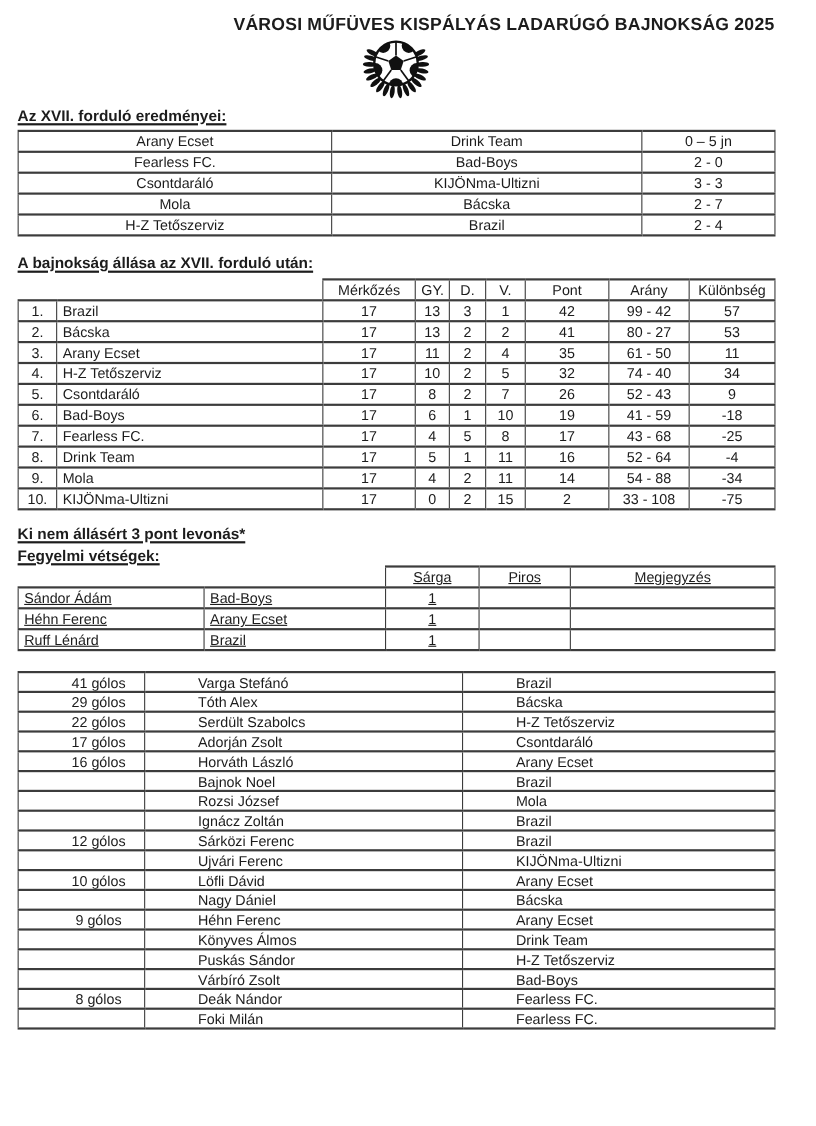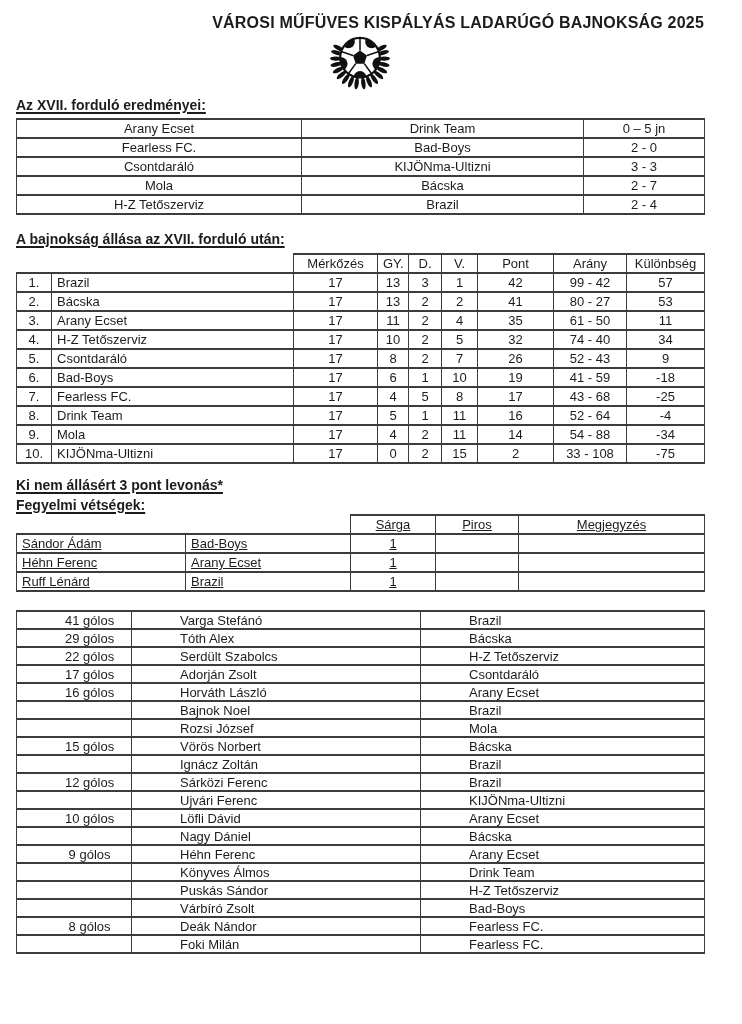--- a/index.html
+++ b/index.html
@@ -414,25 +414,20 @@
           <td class="l">Bajnok Noel</td>
           <td class="l">Brazil</td>
         </tr>
 
         <tr>
           <td class="l"></td>
           <td class="l">Rozsi József</td>
           <td class="l">Mola</td>
         </tr>
 
-        <tr>
-          <td class="l">15 gólos</td>
-          <td class="l">Vörös Norbert</td>
-          <td class="l">Bácska</td>
-        </tr>
 
         <tr>
           <td class="l"></td>
           <td class="l">Ignácz Zoltán</td>
           <td class="l">Brazil</td>
         </tr>
 
         <tr>
           <td class="l">12 gólos</td>
           <td class="l">Sárközi Ferenc</td>

